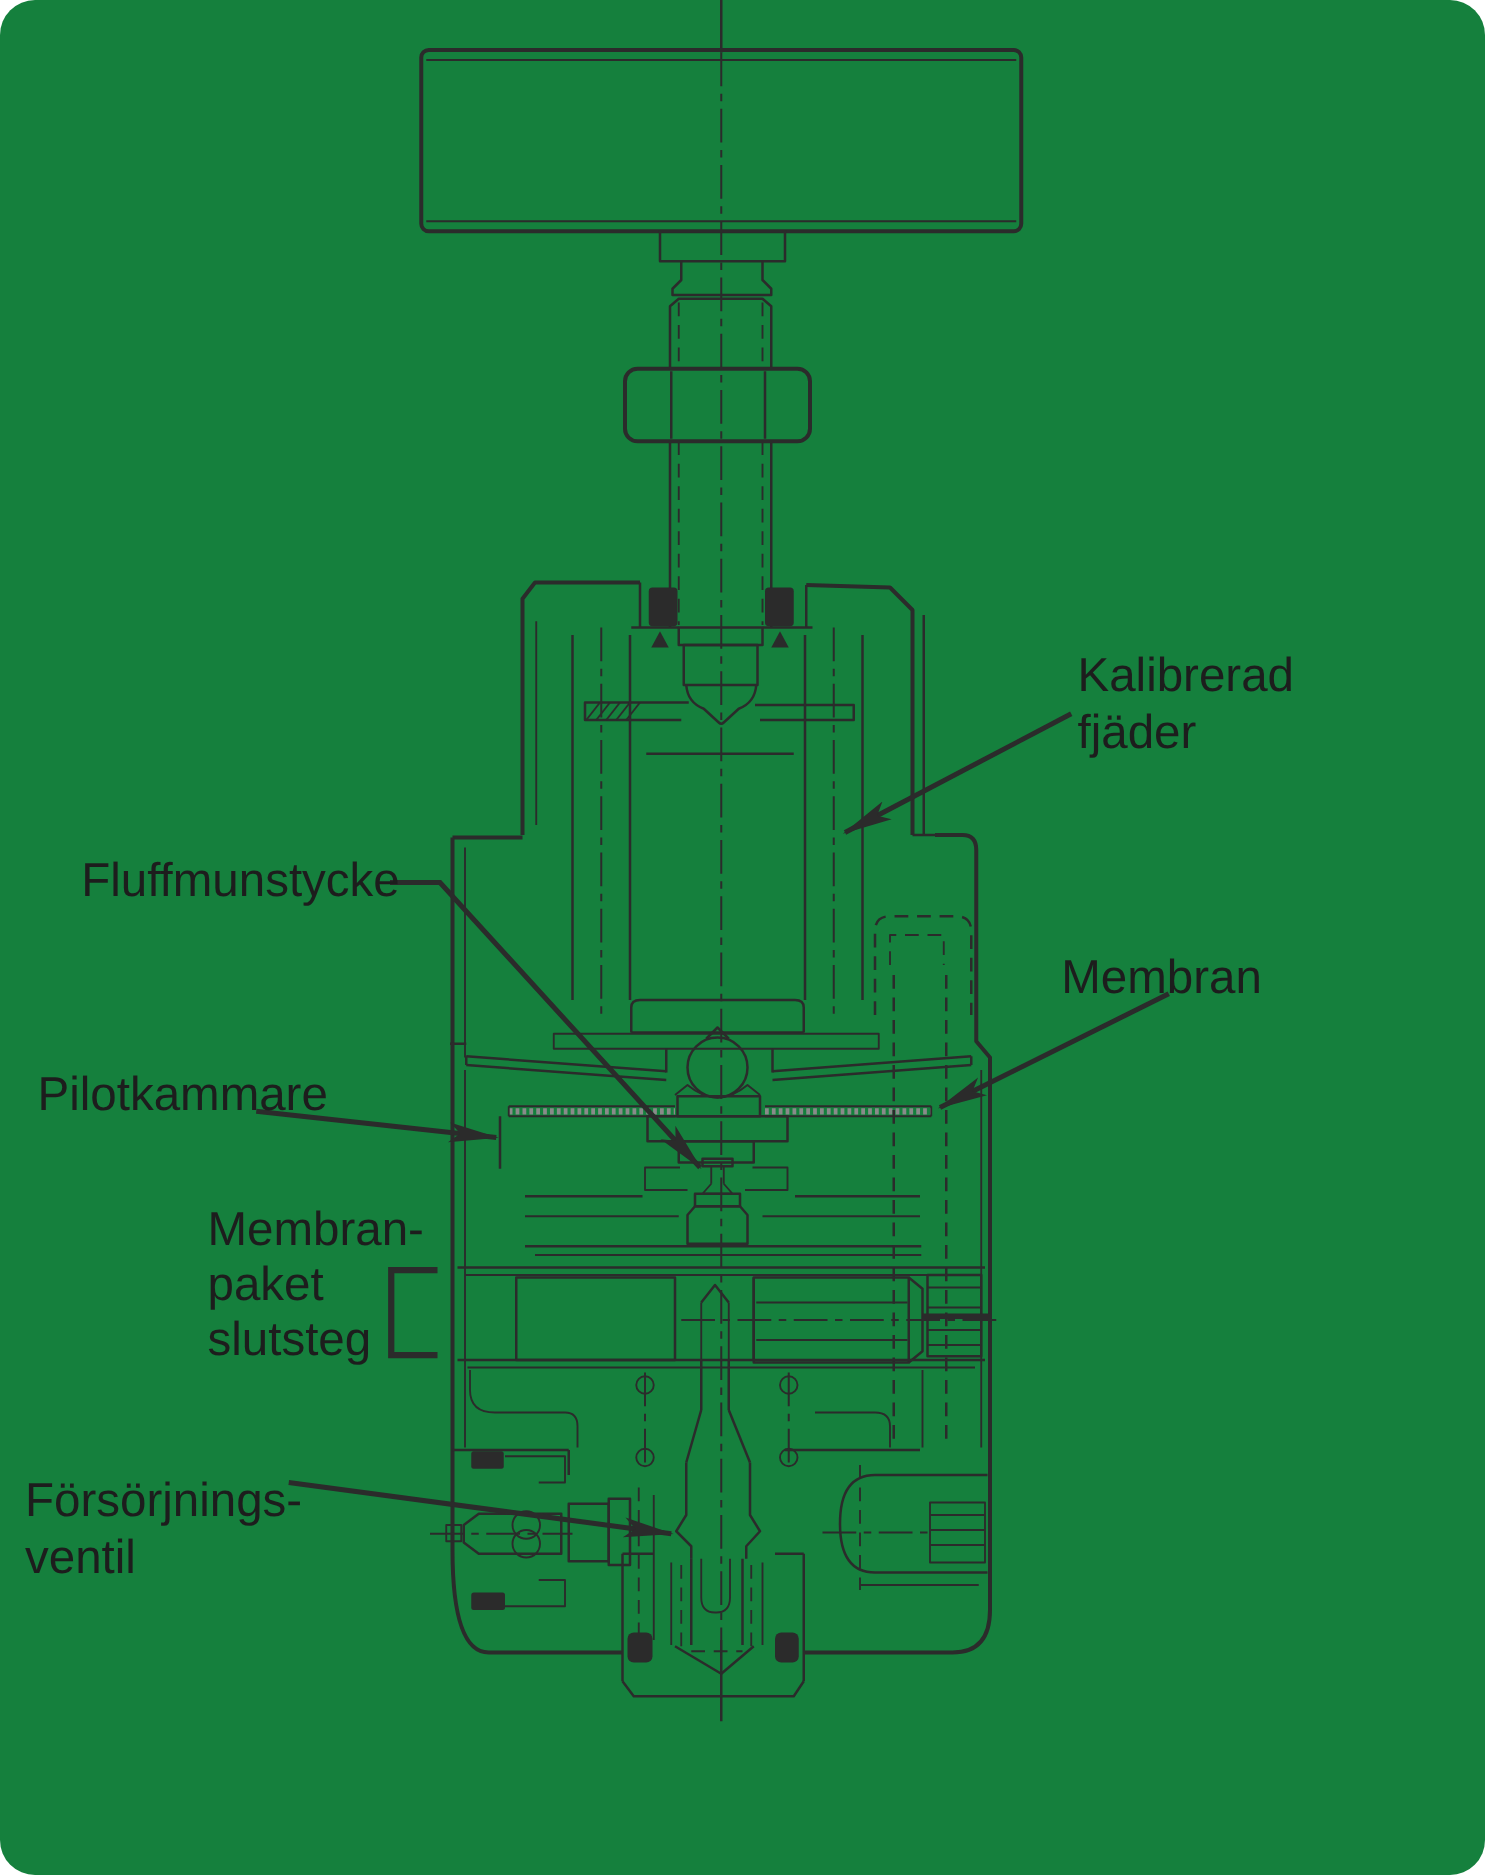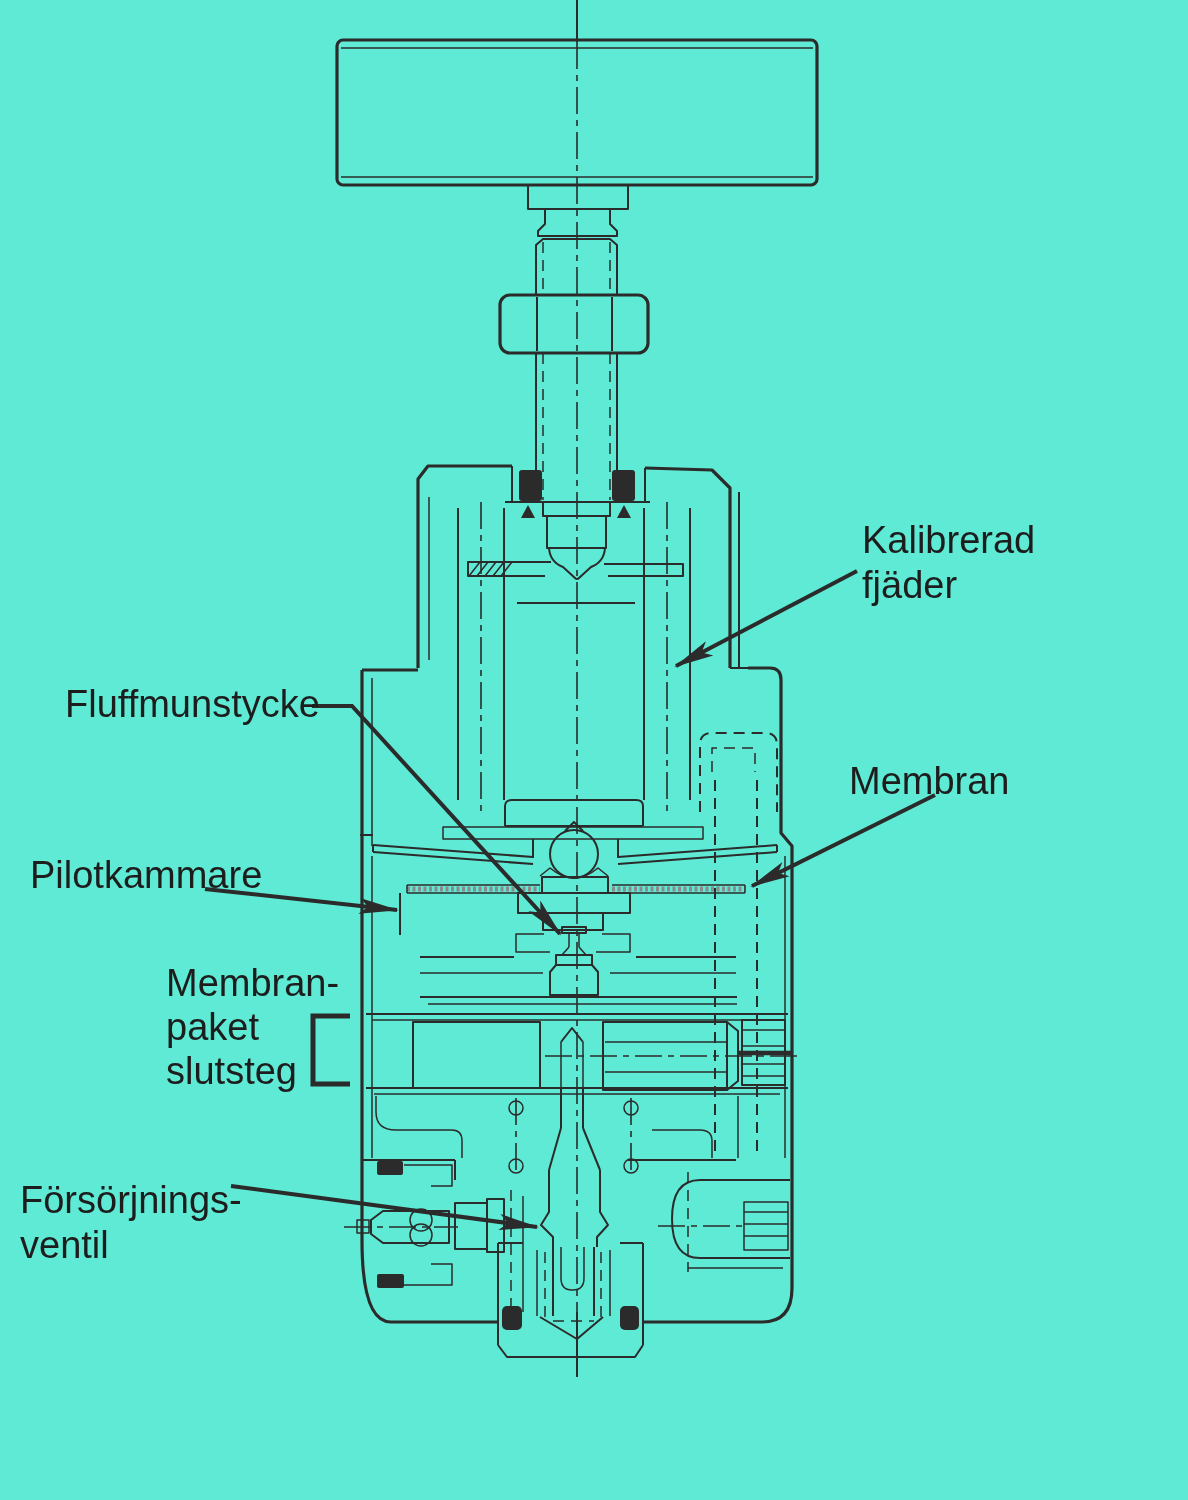--- a/index.html
+++ b/index.html
@@ -1,16 +1,16 @@
 <!DOCTYPE html>
 <html><head>
 <meta charset="utf-8">
 <style>
   html,body{margin:0;padding:0;background:#ffffff;}
-  .stage{position:relative;width:1188px;height:1500px;background:#5eead4;overflow:hidden;}
+  .stage{position:relative;width:1188px;height:1500px;background:#15803d;overflow:hidden;border-radius:28px;}
   svg{position:absolute;left:0;top:0;}
   .ln{fill:none;stroke:#2b2b2b;stroke-width:2.4;stroke-linejoin:round;stroke-linecap:butt;}
   .thin{stroke-width:1.5;}
   .w2{stroke-width:2;}
   .thk{stroke-width:3.2;}
   .w45{stroke-width:4.5;}
   .blk{fill:#2b2b2b;stroke:none;}
   .dash{stroke-dasharray:11 7;}
   .cl{stroke-dasharray:27 6 6 6;stroke-width:1.6;}
   .stip{fill:none;stroke:#8a8a8a;stroke-width:5;stroke-dasharray:3 2.5;}

